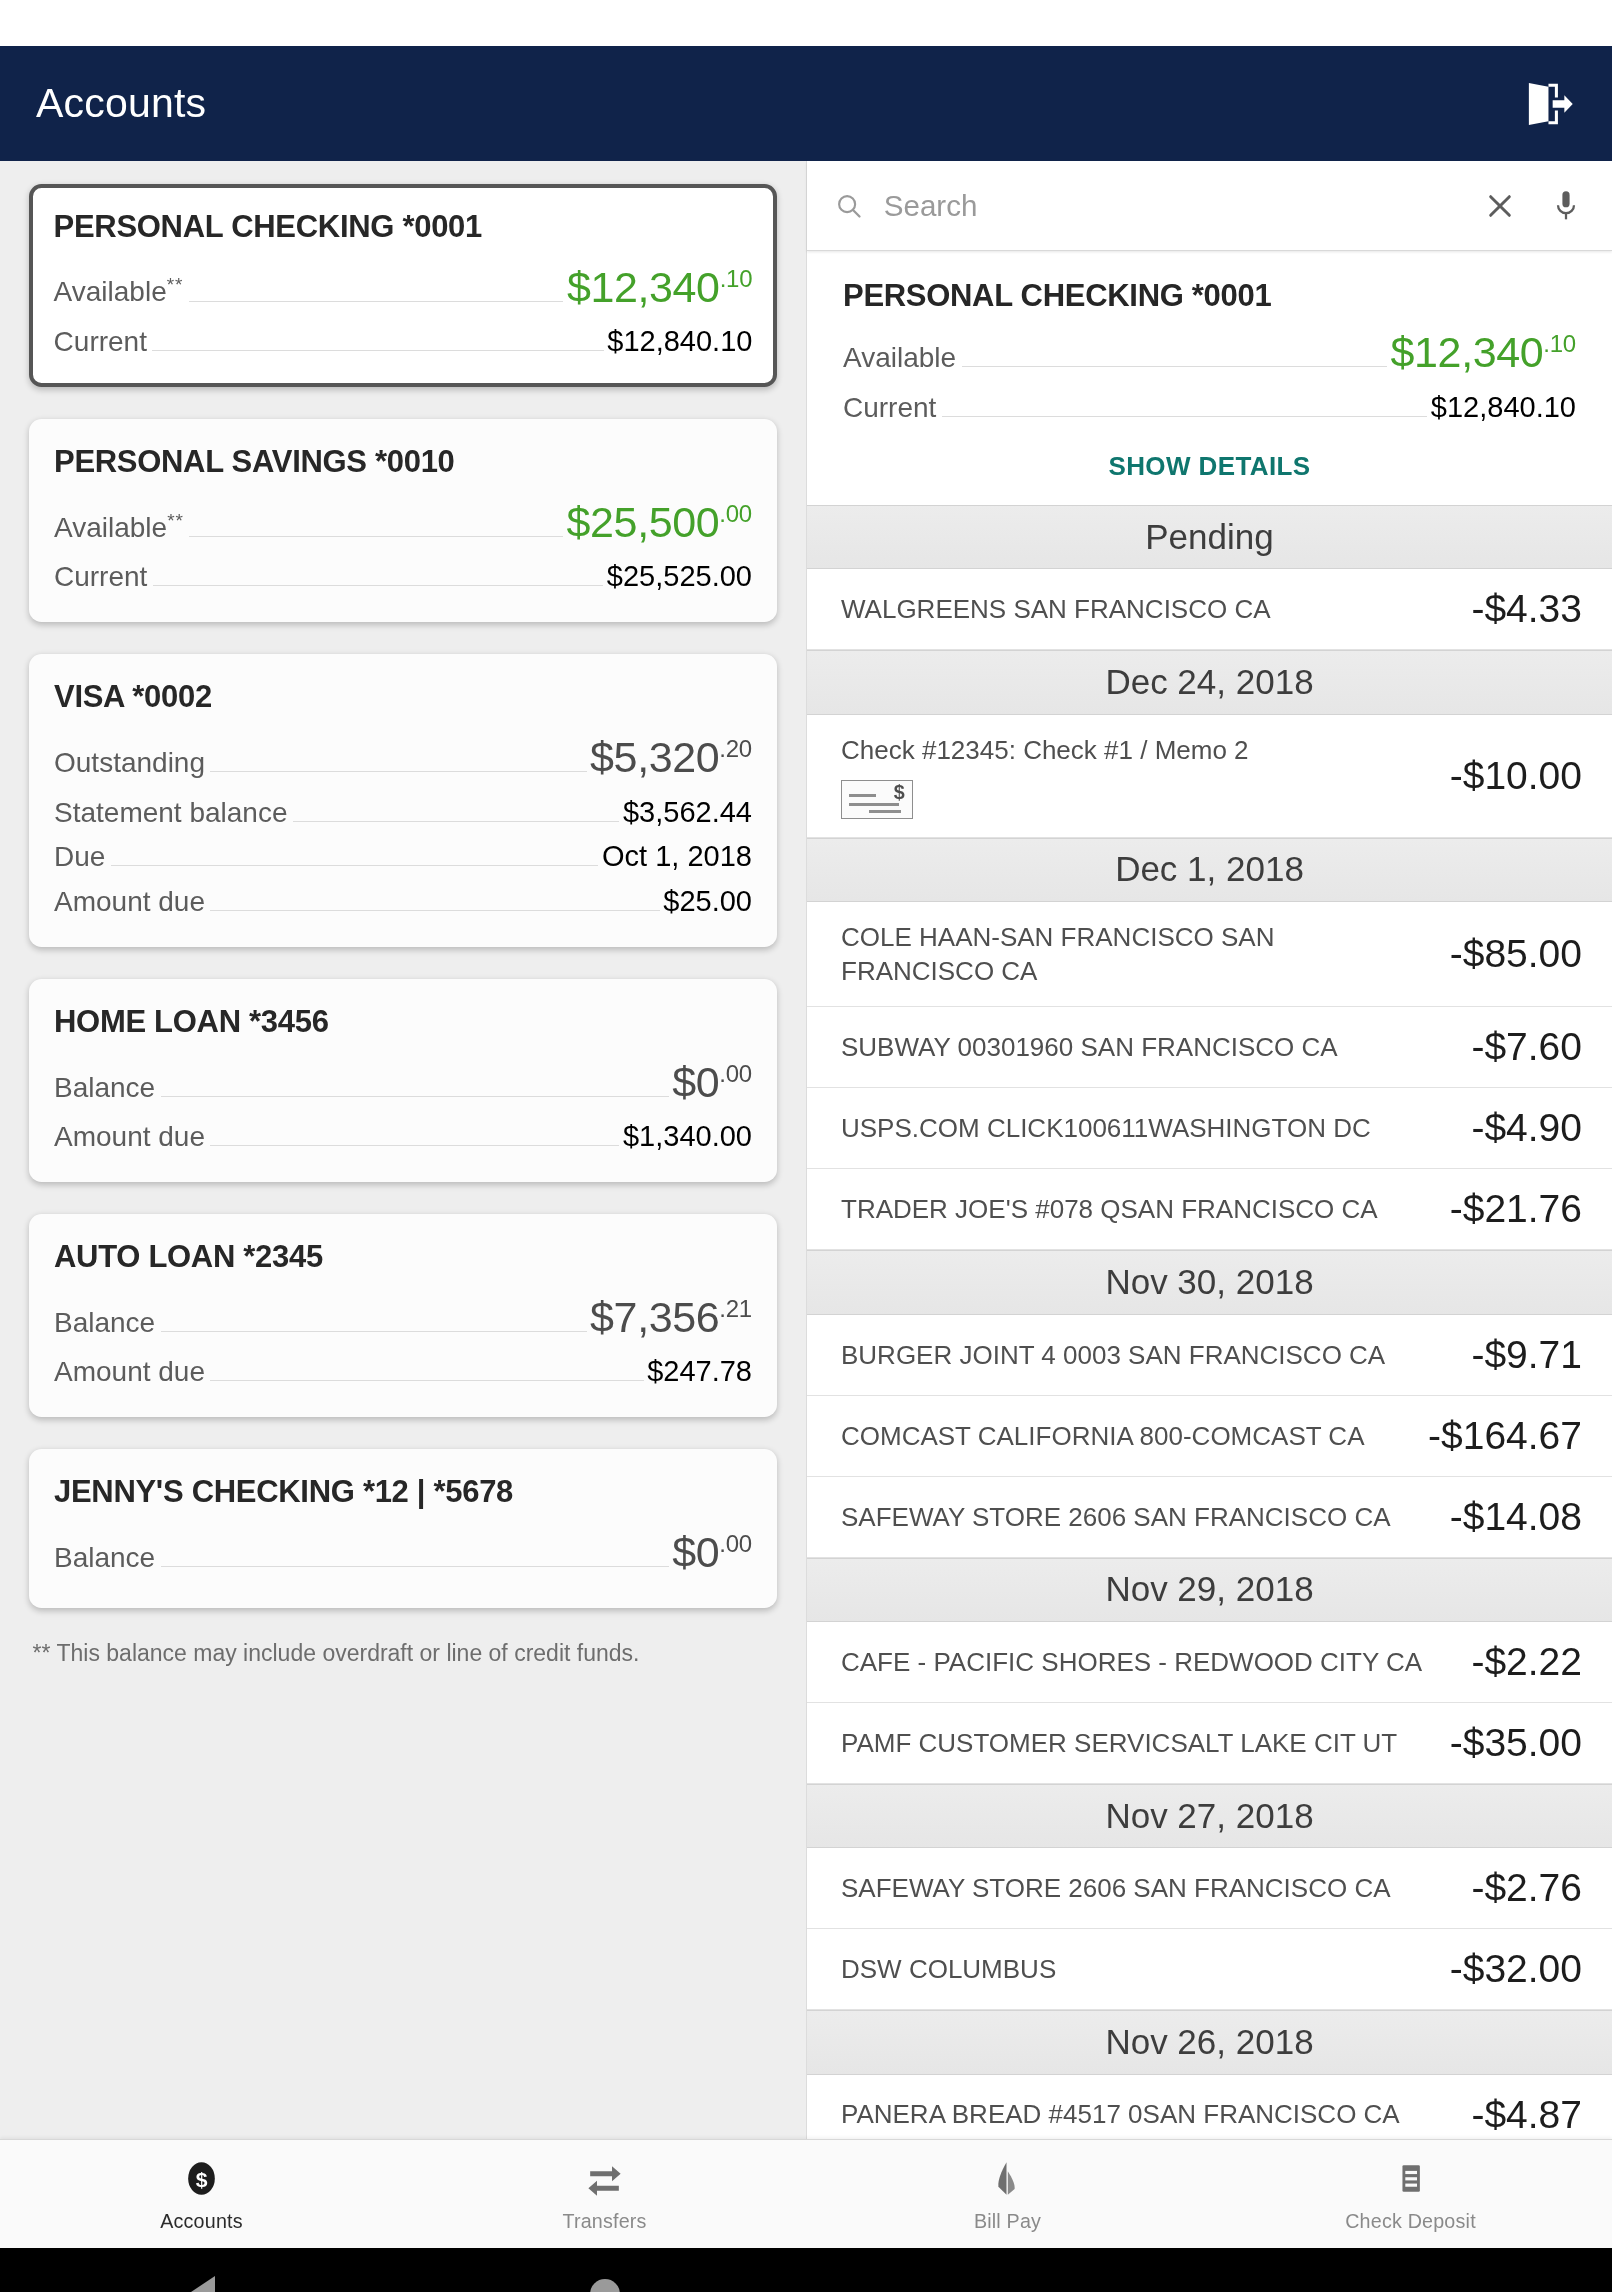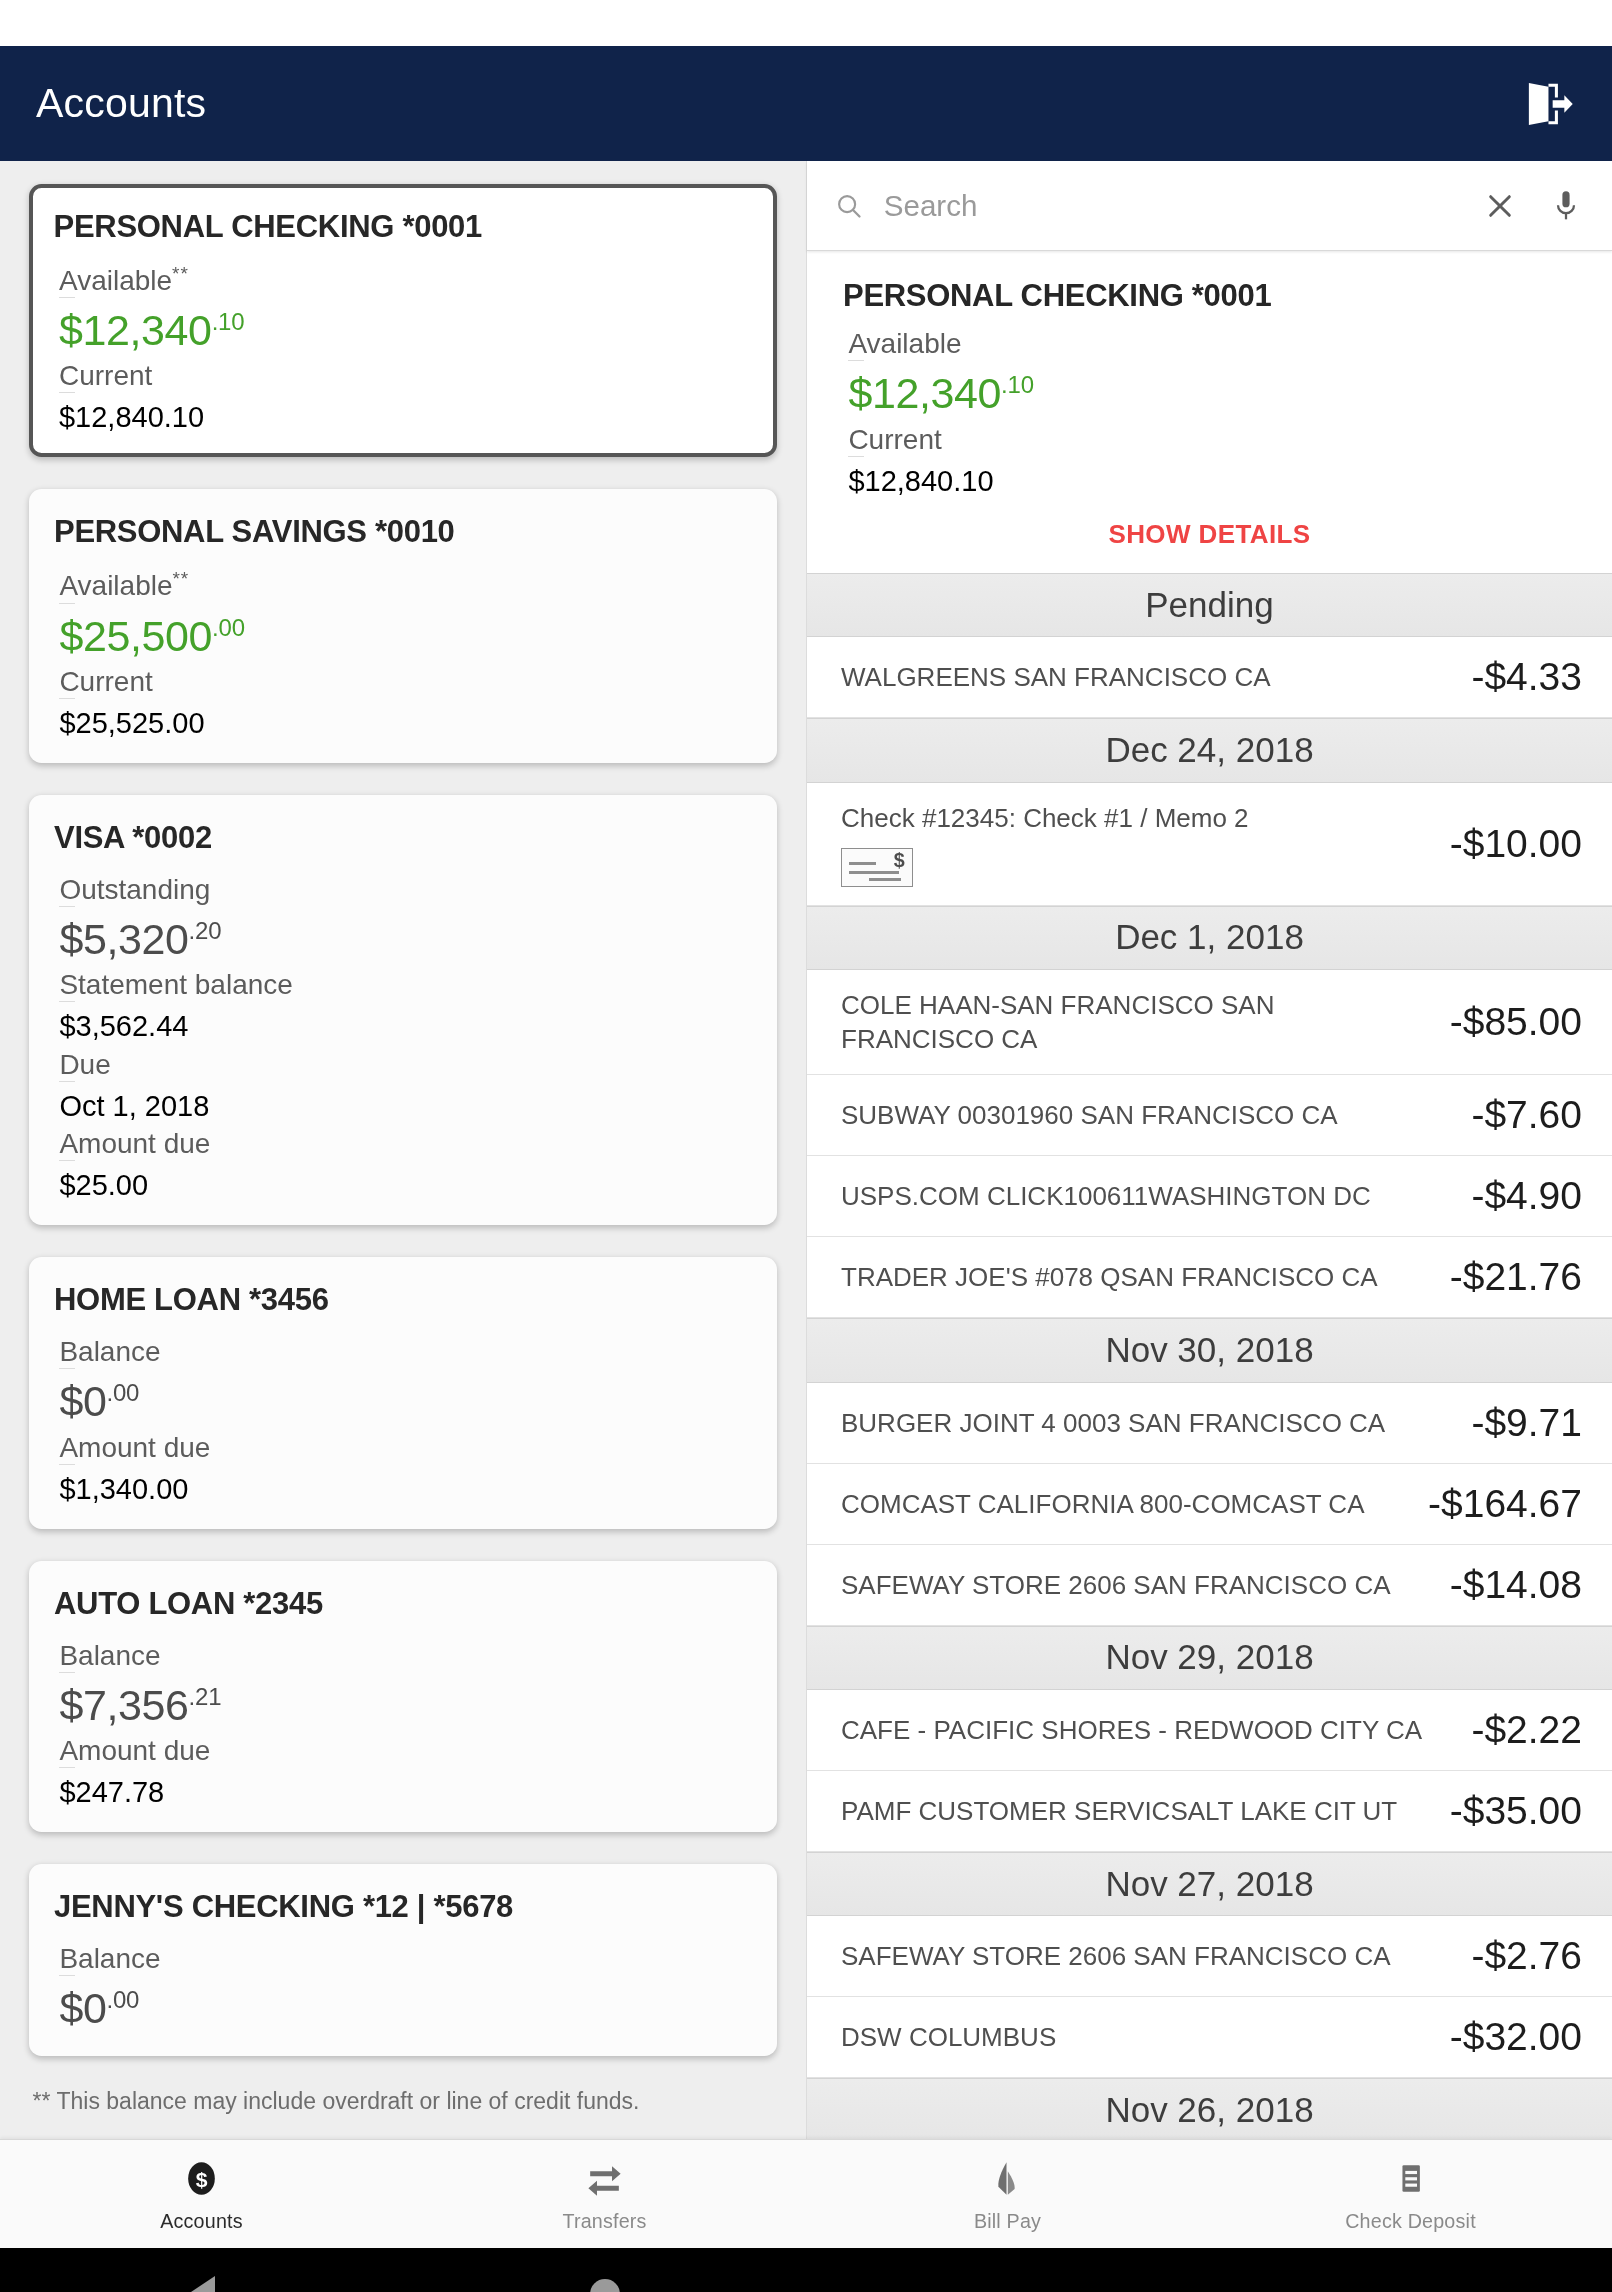--- a/index.html
+++ b/index.html
@@ -71,21 +71,20 @@
     color: #272727;
     letter-spacing: -0.3px;
     margin-bottom: 18px;
     white-space: nowrap;
   }
   .acct-row {
     display: flex;
     align-items: baseline;
     margin-top: 5.4px;
     min-height: 39px;
-    flex-direction: column;
   }
   .acct-row.primary { min-height: 57px; }
   .acct-label {
     font-size: 28px;
     color: #5c5c5c;
     white-space: nowrap;
     flex: 0 0 auto;
   }
   .acct-label sup {
     font-size: 19px;
@@ -159,21 +158,21 @@
   }
   .detail-title {
     font-size: 31px;
     font-weight: 700;
     color: #262626;
     letter-spacing: -0.3px;
     margin-bottom: 14.3px;
   }
   .show-details {
     text-align: center;
-    color: #ef4444;
+    color: #0f766e;
     font-size: 26px;
     font-weight: 700;
     letter-spacing: 0.4px;
     padding: 21.5px 0 23px 0;
     cursor: pointer;
   }
 
   .txn-scroll {
     flex: 1 1 auto;
     overflow: hidden;

